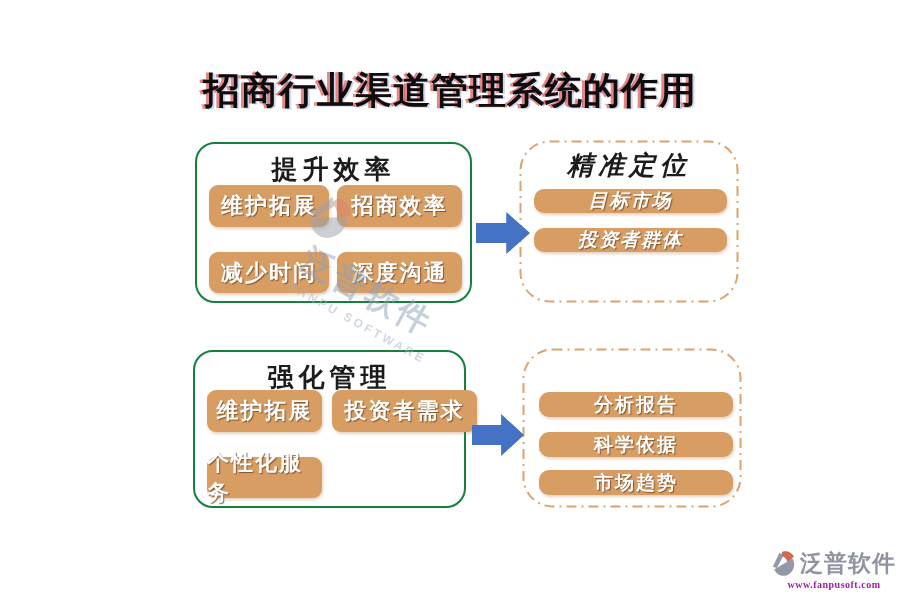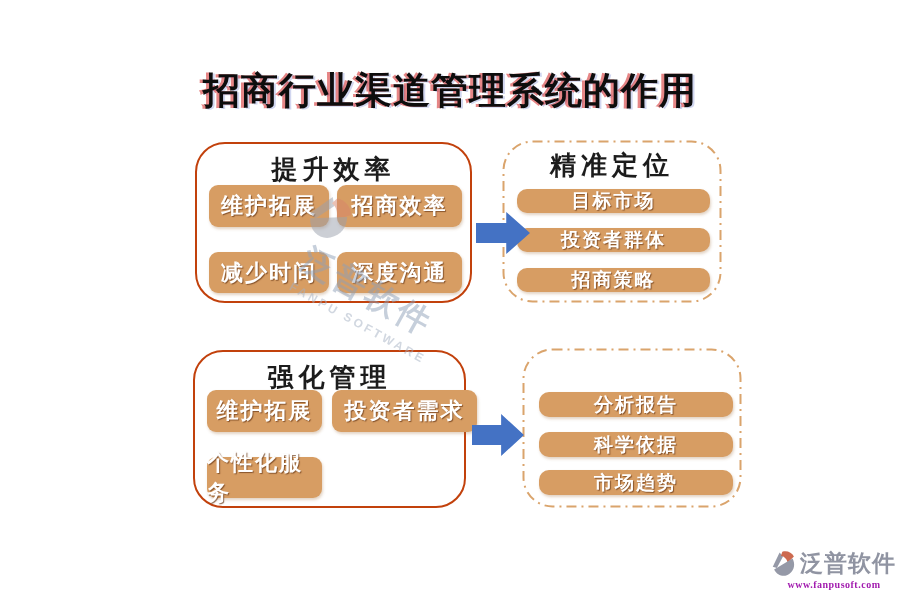--- a/index.html
+++ b/index.html
@@ -6,21 +6,21 @@
   .stage {
     position:relative; width:900px; height:600px; background:#fff; overflow:hidden;
     font-family:"Liberation Serif","DejaVu Serif",serif;
   }
   .title {
     position:absolute; top:66px; left:0; width:100%; text-align:center;
     font-size:37px; font-weight:bold; color:#0d0d0d; letter-spacing:1px;
     text-shadow:-3px 0 0 rgba(210,35,35,.55), 2px 1px 0 rgba(70,90,190,.25);
   }
   .group { position:absolute; }
-  .solid-border { border:2px solid #c2410c; border-radius:30px; box-sizing:border-box;padding-left:20px; }
+  .solid-border { border:2px solid #15803d; border-radius:20px; box-sizing:border-box;padding-left:20px; }
   .dash-svg { position:absolute; left:0; top:0; width:100%; height:100%; }
   .group-header {
     position:absolute; top:8px; left:0; width:100%; text-align:center;
     font-size:26px; letter-spacing:5px; color:#1c1c1c; font-weight:600;
   }
   .chip {
     position:absolute; background:#D79D63; color:#fff; font-weight:bold;
     display:flex; align-items:center; justify-content:center;
     text-shadow:1px 1px 1px rgba(110,60,25,.75);
     box-shadow:1px 2px 3px rgba(160,110,60,.30);
@@ -64,28 +64,27 @@
   <div class="title">招商行业渠道管理系统的作用</div>
 
   <div class="group solid-border" style="left:195px; top:142px; width:277px; height:161px;">
     <div class="group-header">提升效率</div>
     <div class="chip btn" style="left:12px; top:41px; width:120px; height:42px;">维护拓展</div>
     <div class="chip btn" style="left:140px; top:41px; width:125px; height:42px;">招商效率</div>
     <div class="chip btn" style="left:12px; top:108px; width:120px; height:41px;">减少时间</div>
     <div class="chip btn" style="left:140px; top:108px; width:125px; height:41px;">深度沟通</div>
   </div>
 
-  <div class="group" style="left:502px; top:140px; width:220px; height:163px;">
+  <div class="group" style="left:519px; top:140px; width:220px; height:163px;font-style:italic;">
     <svg class="dash-svg" viewBox="0 0 220 163">
       <rect x="1.5" y="1.5" width="217" height="160" rx="29" fill="none" stroke="#DAA46C" stroke-width="2" stroke-dasharray="10 5 2 5"></rect>
     </svg>
     <div class="group-header">精准定位</div>
     <div class="chip bar" style="left:15px; top:49px; width:193px; height:24px;">目标市场</div>
     <div class="chip bar" style="left:15px; top:88px; width:193px; height:24px;">投资者群体</div>
-    <div class="chip bar" style="left:15px; top:128px; width:193px; height:24px;">招商策略</div>
   </div>
 
   <div class="group solid-border" style="left:193px; top:350px; width:273px; height:158px;">
     <div class="group-header">强化管理</div>
     <div class="chip btn" style="left:12px; top:38px; width:115px; height:42px;">维护拓展</div>
     <div class="chip btn" style="left:137px; top:38px; width:145px; height:42px;">投资者需求</div>
     <div class="chip btn" style="left:12px; top:105px; width:115px; height:41px;">个性化服务</div>
   </div>
 
   <div class="group" style="left:522px; top:348px; width:220px; height:160px;">

